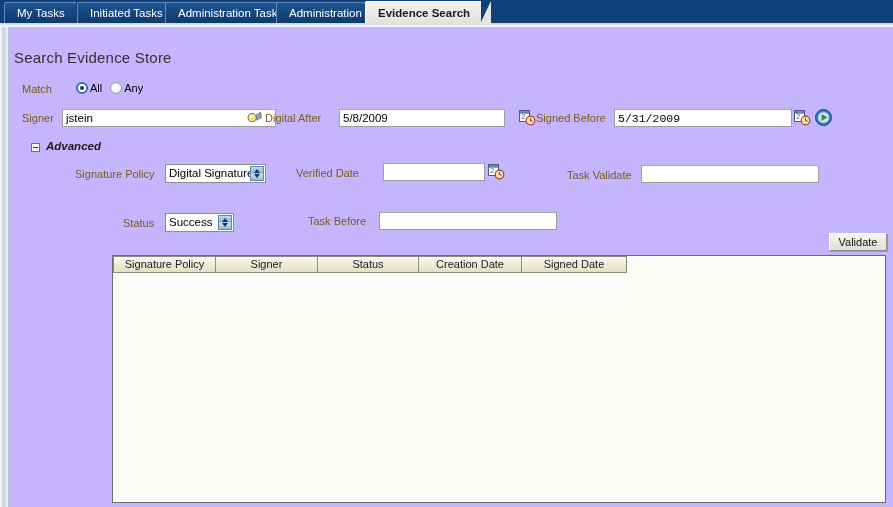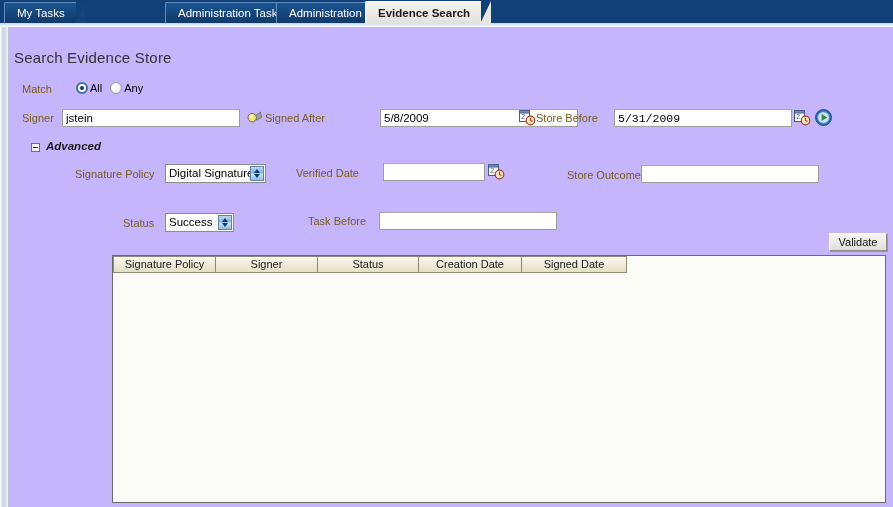--- a/index.html
+++ b/index.html
@@ -265,61 +265,62 @@
     white-space: nowrap;
     overflow: hidden;
   }
   .th:first-child { border-left: 1px solid #8f8a76; }
 </style>
 </head>
 <body>
 
 <div class="tabbar">
   <div class="tab" style="left:4px;"><span>My Tasks</span></div>
+  <div class="tab" style="left:77px;"><span>Initiated Tasks</span></div>
   <div class="tab" style="left:165px;"><span>Administration Tasks</span></div>
   <div class="tab active" style="left:365px;"><span>Evidence Search</span></div>
   <div class="tab" style="left:276px;"><span>Administration</span></div>
   <div class="tabbar-underline"></div>
 </div>
 
 <div class="page">
   <div class="left-rail"></div>
   <div class="left-rail-edge"></div>
 
   <div class="page-title">Search Evidence Store</div>
 
   <div class="lbl" style="left:22px; top:56px;">Match</div>
   <div class="radio-wrap" style="left:76px; top:55px;">
     <span class="radio on"></span><span class="radio-text">All</span><span class="radio"></span><span class="radio-text">Any</span>
   </div>
 
   <div class="lbl" style="left:22px; top:85px;">Signer</div>
-  <input class="txt" style="left: 62px; top: 82px; width: 178px;" type="text" placeholder="" value="jstein">
+  <input class="txt" style="left: 62px; top: 82px; width: 214px;" type="text" placeholder="" value="jstein">
 
   <span class="flashlight" style="left:246px; top:83px;">
     <svg width="17" height="15" viewBox="0 0 17 15">
       <path d="M14.5 2.0 L8.5 6.2 L10.8 10.2 L15.6 7.4 Z" fill="#9aa0a6" stroke="#6b7075" stroke-width="0.8"></path>
       <circle cx="6.2" cy="7.6" r="4.2" fill="#f2e27a" stroke="#6b6b55" stroke-width="1"></circle>
       <circle cx="5.2" cy="6.6" r="1.6" fill="#fdf8c9"></circle>
     </svg>
   </span>
 
-  <div class="lbl" style="left:265px; top:85px;">Signed After</div>
-  <input class="txt" style="left: 339px; top: 82px; width: 198px; margin-left: 41px;" type="text" placeholder="" value="5/8/2009">
+  <div class="lbl" style="left:265px; top:85px;">Digital After</div>
+  <input class="txt" style="left: 339px; top: 82px; width: 166px;" type="text" placeholder="" value="5/8/2009">
   <span class="calicon" style="left:518px; top:82px;">
     <svg width="18" height="17" viewBox="0 0 18 17">
       <rect x="1.5" y="1.5" width="10" height="11" fill="#ffffff" stroke="#4a5b86" stroke-width="1"></rect>
       <rect x="1.5" y="1.5" width="10" height="2.6" fill="#6f86bb" stroke="#4a5b86" stroke-width="0.8"></rect>
       <text x="3.2" y="10.2" font-family="Liberation Sans, sans-serif" font-size="7" fill="#4a5b86">2</text>
       <circle cx="12.5" cy="11.5" r="4.3" fill="#f6e2b8" stroke="#a8432a" stroke-width="1.2"></circle>
       <path d="M12.5 8.8 L12.5 11.5 L14.5 12.6" stroke="#a8432a" stroke-width="1.1" fill="none"></path>
     </svg>
   </span>
 
-  <div class="lbl" style="left:536px; top:85px;">Store Before</div>
+  <div class="lbl" style="left:536px; top:85px;">Signed Before</div>
   <input class="txt" style="left: 614px; top: 82px; width: 178px; font-family: Liberation Mono, monospace;" type="text" placeholder="" value="5/31/2009">
   <span class="calicon" style="left:793px; top:82px;">
     <svg width="18" height="17" viewBox="0 0 18 17">
       <rect x="1.5" y="1.5" width="10" height="11" fill="#ffffff" stroke="#4a5b86" stroke-width="1"></rect>
       <rect x="1.5" y="1.5" width="10" height="2.6" fill="#6f86bb" stroke="#4a5b86" stroke-width="0.8"></rect>
       <text x="3.2" y="10.2" font-family="Liberation Sans, sans-serif" font-size="7" fill="#4a5b86">2</text>
       <circle cx="12.5" cy="11.5" r="4.3" fill="#f6e2b8" stroke="#a8432a" stroke-width="1.2"></circle>
       <path d="M12.5 8.8 L12.5 11.5 L14.5 12.6" stroke="#a8432a" stroke-width="1.1" fill="none"></path>
     </svg>
   </span>
@@ -361,21 +362,21 @@
       <rect x="1.5" y="1.5" width="10" height="2.6" fill="#6f86bb" stroke="#4a5b86" stroke-width="0.8"></rect>
       <text x="3.2" y="10.2" font-family="Liberation Sans, sans-serif" font-size="7" fill="#4a5b86">2</text>
       <circle cx="12.5" cy="11.5" r="4.3" fill="#f6e2b8" stroke="#a8432a" stroke-width="1.2"></circle>
       <path d="M12.5 8.8 L12.5 11.5 L14.5 12.6" stroke="#a8432a" stroke-width="1.1" fill="none"></path>
     </svg>
   </span>
 
   <div class="lbl" style="left:308px; top:188px;">Task Before</div>
   <input class="txt" style="left: 379px; top: 185px; width: 178px;" type="text" placeholder="">
 
-  <div class="lbl" style="left:567px; top:142px;">Store Outcome</div>
+  <div class="lbl" style="left:567px; top:142px;">Task Validate</div>
   <input class="txt" style="left: 641px; top: 138px; width: 178px;" type="text" placeholder="">
 
   <div class="btn" style="left:829px; top:206px; width:58px; height:18px; line-height:17px;">Validate</div>
 
   <div class="tbl" style="left:112px; top:228px; width:774px; height:248px;"></div>
   <div class="tbl-head" style="left:113px; top:229px;">
     <div class="th" style="width:103px;">Signature Policy</div>
     <div class="th" style="width:102px;">Signer</div>
     <div class="th" style="width:101px;">Status</div>
     <div class="th" style="width:103px;">Creation Date</div>

